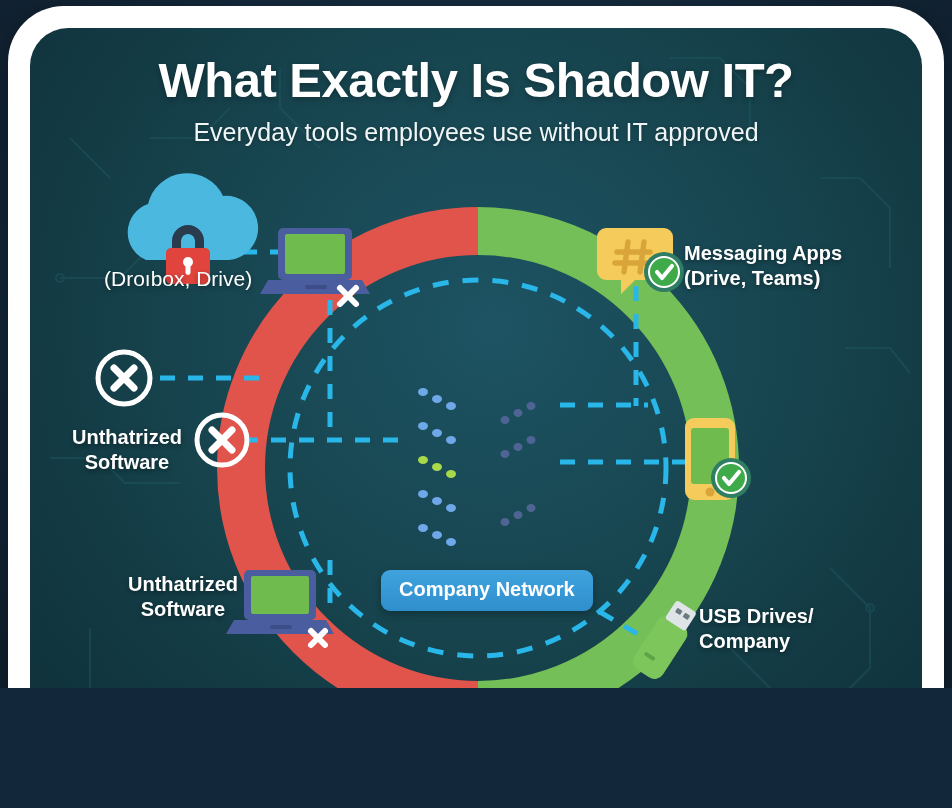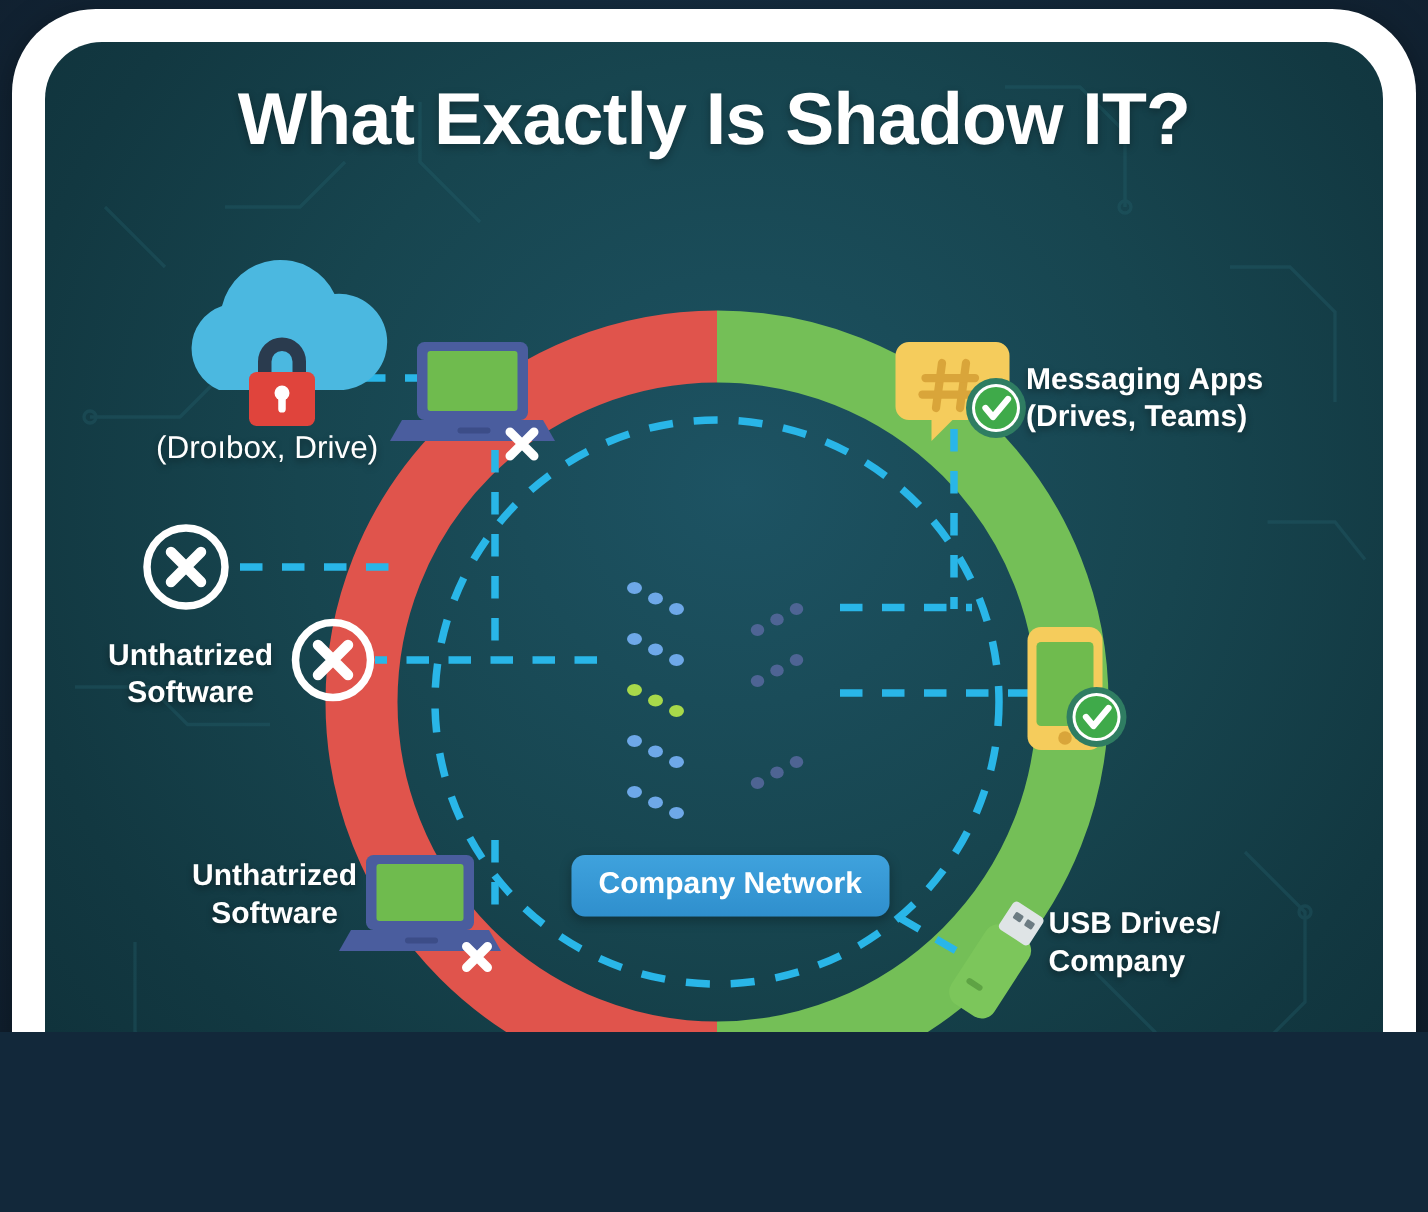--- a/index.html
+++ b/index.html
@@ -98,21 +98,21 @@
   
   .label {
     position: absolute;
     color: #ffffff;
     font-size: 20px;
     font-weight: bold;
     line-height: 1.26;
     text-shadow: 0 2px 5px rgba(0,0,0,0.4);
     white-space: pre-line;
   }
-  .label.cloud    { left: 104px; top: 286px; font-weight: 500; font-size: 21px;}
+  .label.cloud    { left: 104px; top: 266px; font-weight: 500; font-size: 21px;}
   .label.unauth1  { left: 62px;  top: 425px; text-align: center; width: 130px;}
   .label.unauth2  { left: 108px; top: 572px; text-align: center; width: 150px;}
   .label.msg      { left: 684px; top: 241px; }
   .label.mobile   { left: 756px; top: 432px; }
   .label.usb      { left: 699px; top: 604px; }
 </style>
 </head>
 <body>
 
 <div id="stage">
@@ -337,27 +337,28 @@
     <g transform="rotate(33 665 640)">
       <rect x="648" y="618" width="34" height="62" rx="10" fill="#7cc65b"></rect>
       <rect x="653" y="600" width="24" height="22" rx="3" fill="#dfe4e6"></rect>
       <rect x="658" y="606" width="6" height="5" rx="1" fill="#6c7b82"></rect>
       <rect x="667" y="606" width="6" height="5" rx="1" fill="#6c7b82"></rect>
       <rect x="655" y="660" width="12" height="4" rx="2" fill="#5ea344"></rect>
     </g>
   </svg>
 
   <div class="title">What Exactly Is Shadow IT?</div>
+  <div class="subtitle">Everyday tools employees use without IT approved</div>
 
   <div class="network-pill">Company Network</div>
 
   <div class="label cloud">(Droıbox, Drive)</div>
   <div class="label unauth1">Unthatrized
 Software</div>
   <div class="label unauth2">Unthatrized
 Software</div>
 
   <div class="label msg">Messaging Apps
-(Drives, Teams)</div>
+(Drive, Teams)</div>
   <div class="label usb">USB Drives/
 Company</div>
 
 </div>
 
 </body></html>

